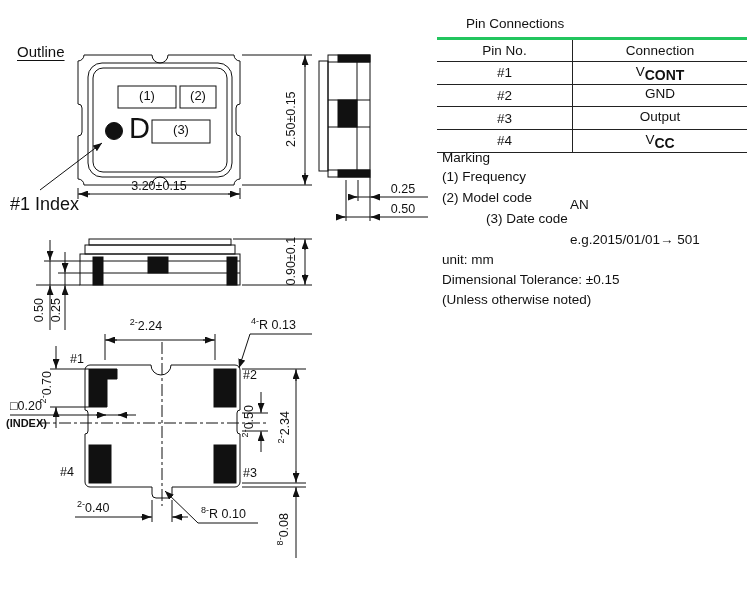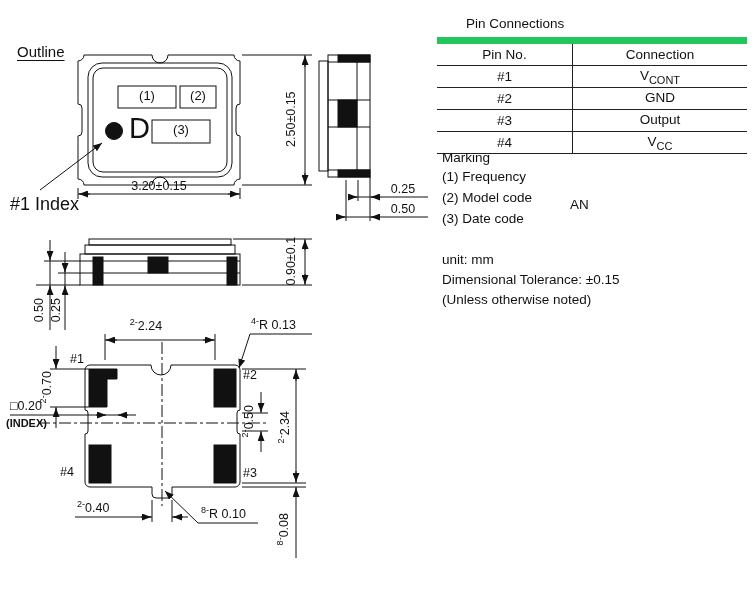--- a/index.html
+++ b/index.html
@@ -12,23 +12,23 @@
   .center{text-align:center;}
   .vlab{transform:rotate(-90deg);transform-origin:center;width:70px;text-align:center;}
   sup.cnt{font-size:9px;line-height:0;}
   .title{font-size:15px;text-decoration:underline;text-underline-offset:3px;margin-top:38px;}
   .d-letter{font-size:29px;letter-spacing:0;}
   
   .sec-title{font-size:13.5px;}
   table.pins{position:absolute;left:437px;top:37px;width:310px;border-collapse:collapse;
              font-size:13.5px;}
   table.pins td{padding:1.5px 4px;text-align:center;height:18px;border-bottom:1px solid #222;}
-  table.pins tr:first-child td{border-top:7px solid #22c55e;}
+  table.pins tr:first-child td{border-top:3px solid #22c55e;}
   table.pins td:first-child{width:127px;border-right:1px solid #222;}
-  sub.s{font-size:11px;}
+  sub.s{font-size:14px;font-weight:bold;}
   .mk-label{position:absolute;left:442px;font-size:13.5px;white-space:nowrap;}
   .mk-value{position:absolute;left:570px;font-size:13.5px;white-space:nowrap;}
 </style>
 </head>
 <body>
 
 <div id="canvas">
 
 <svg width="755" height="591" viewBox="0 0 755 591">
   <defs>
@@ -247,19 +247,20 @@
     <td>#4</td>
     <td><span>V</span><sub class="s">CC</sub></td>
   </tr>
 </tbody>
     </table>
 
 <div class="lab sec-title" style="left:442px;top:150px;text-align:right;">Marking</div>
 <div class="mk-label" style="top:169px;">(1) Frequency</div>
 <div class="mk-label" style="top:190px;">(2) Model code</div>
 <div class="mk-value" style="top:190px;margin-top:7px;">AN</div>
-<div class="mk-label" style="top:211px;">(3) Date code</div>
+<div class="mk-label" style="top:211px;margin-left:44px;">(3) Date code</div>
 <div class="mk-label" style="top:232px;"></div>
+<div class="mk-value" style="top:232px;">e.g.2015/01/01→ 501</div>
 <div class="mk-label" style="top:252px;">unit: mm</div>
 <div class="mk-label" style="top:272px;">Dimensional Tolerance: ±0.15</div>
 <div class="mk-label" style="top:292px;">(Unless otherwise noted)</div>
 
 </div>
 
 </body></html>

